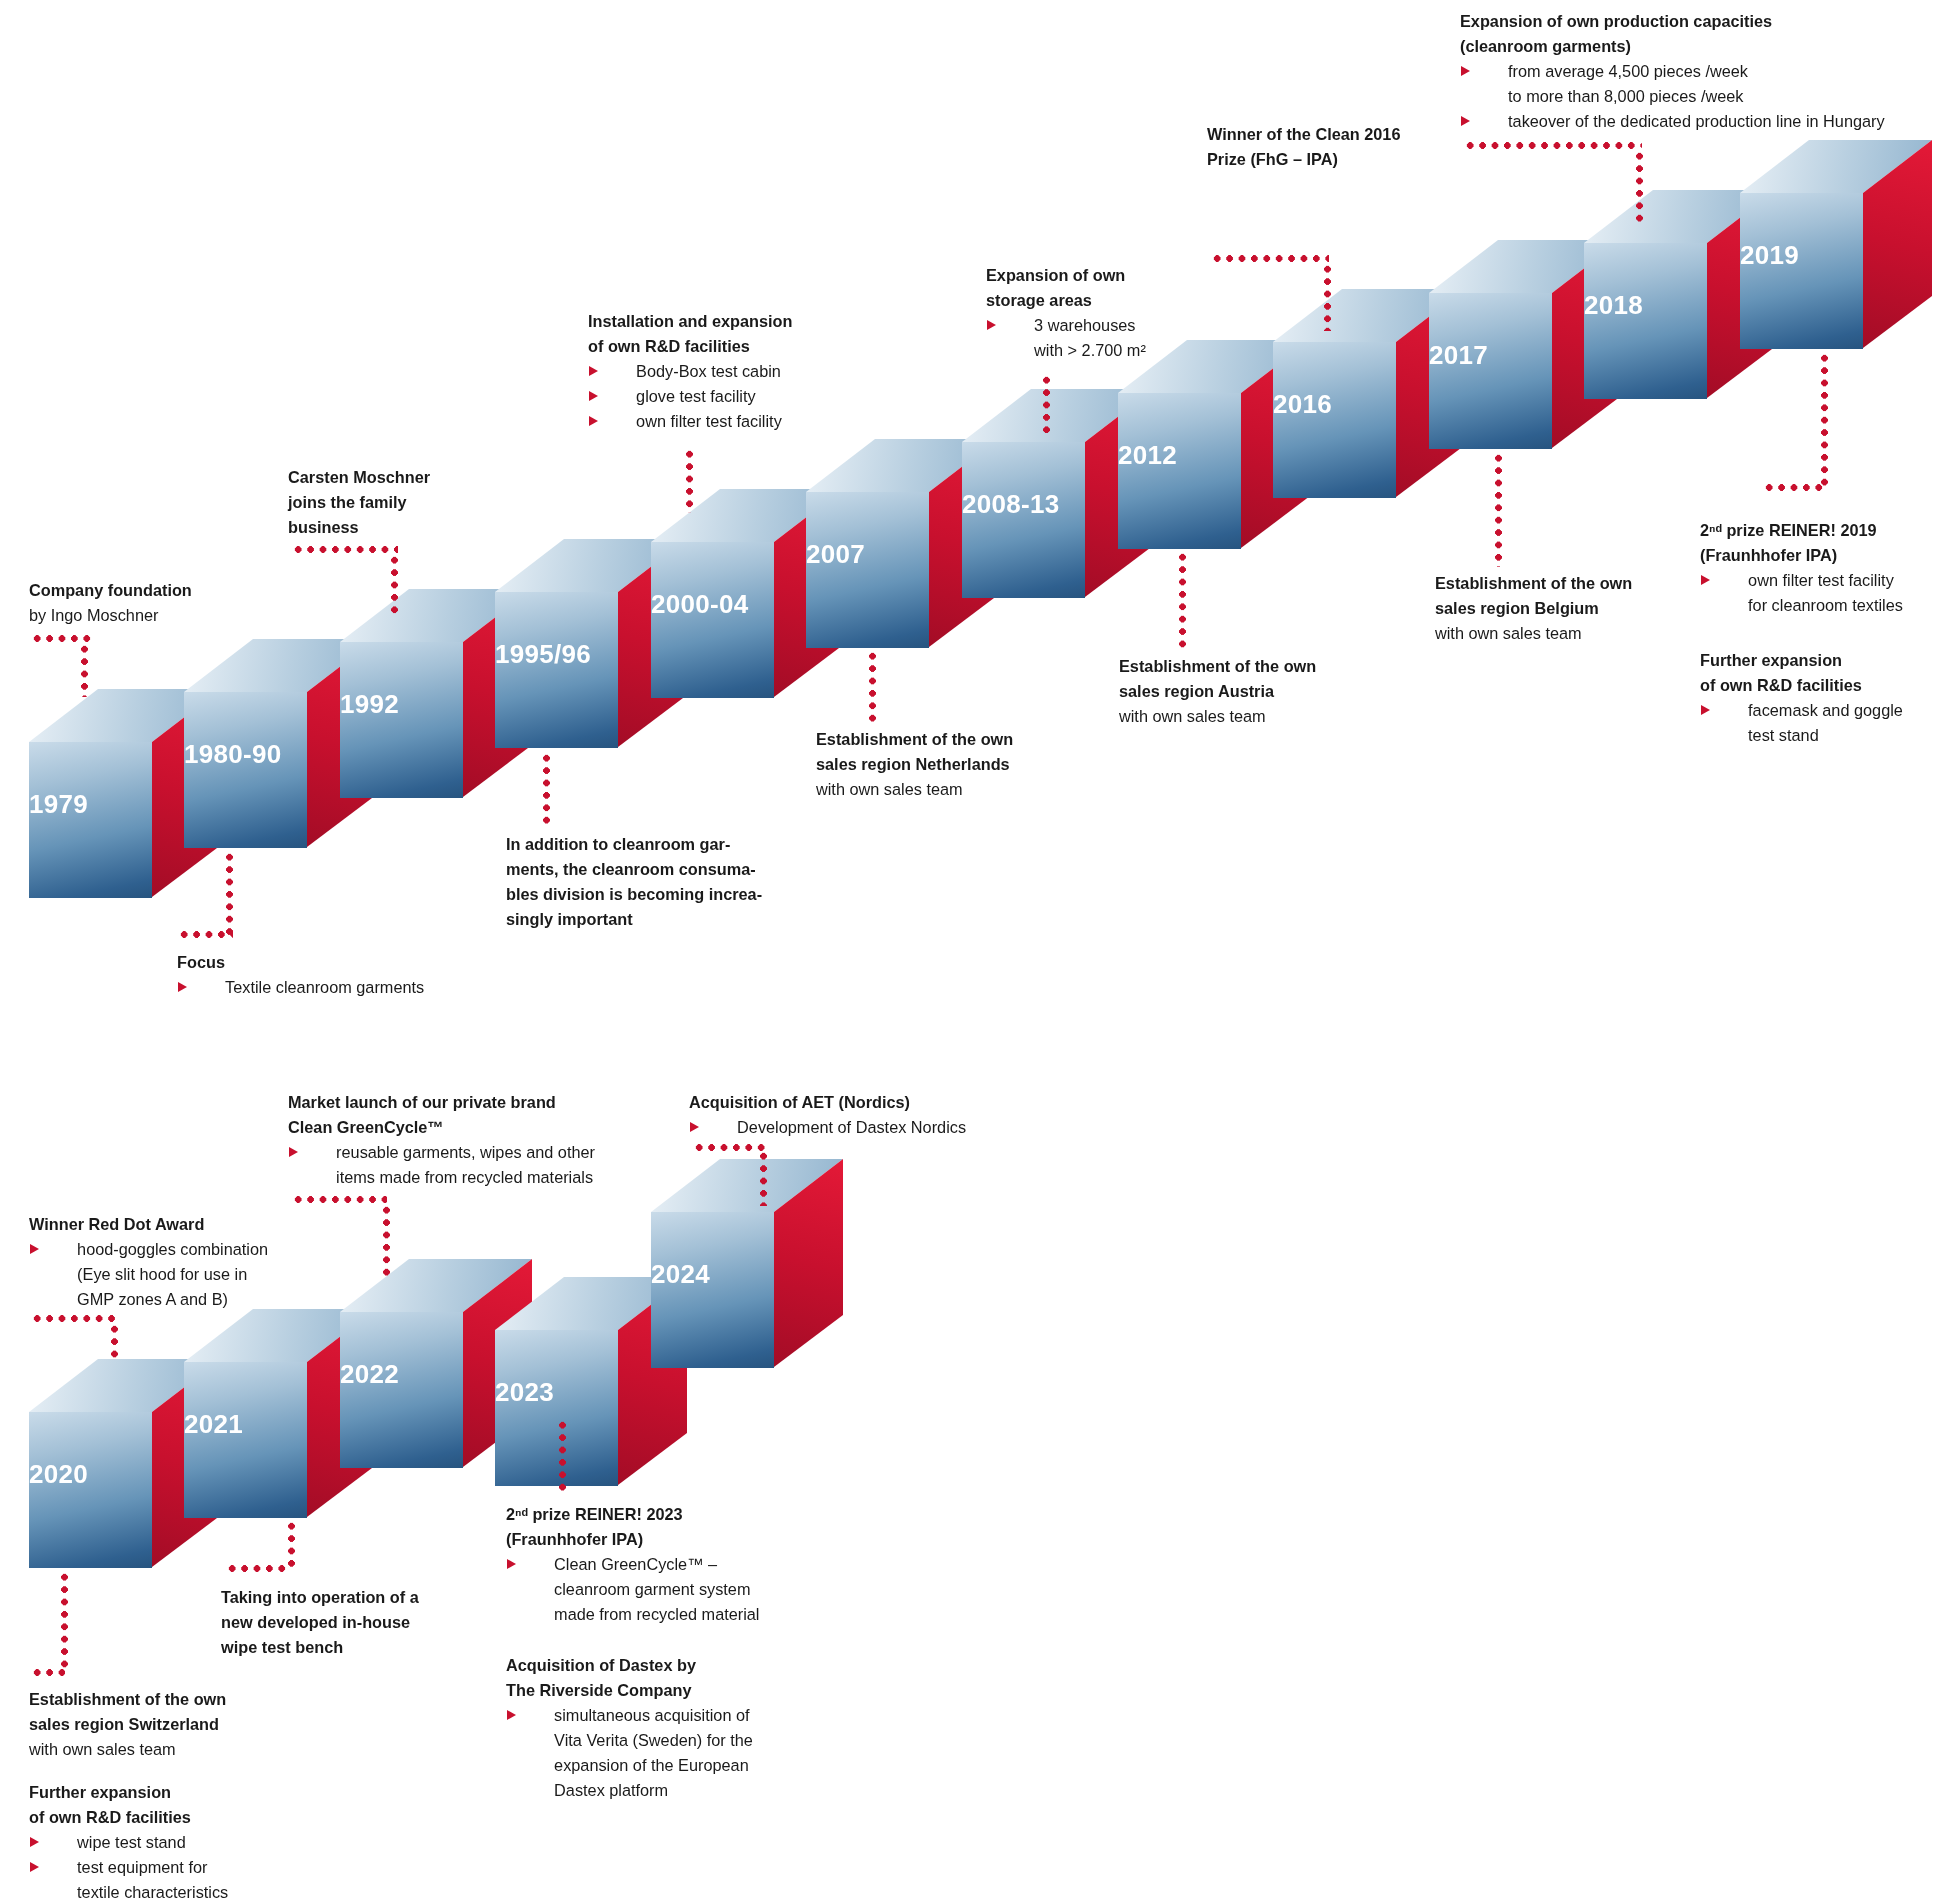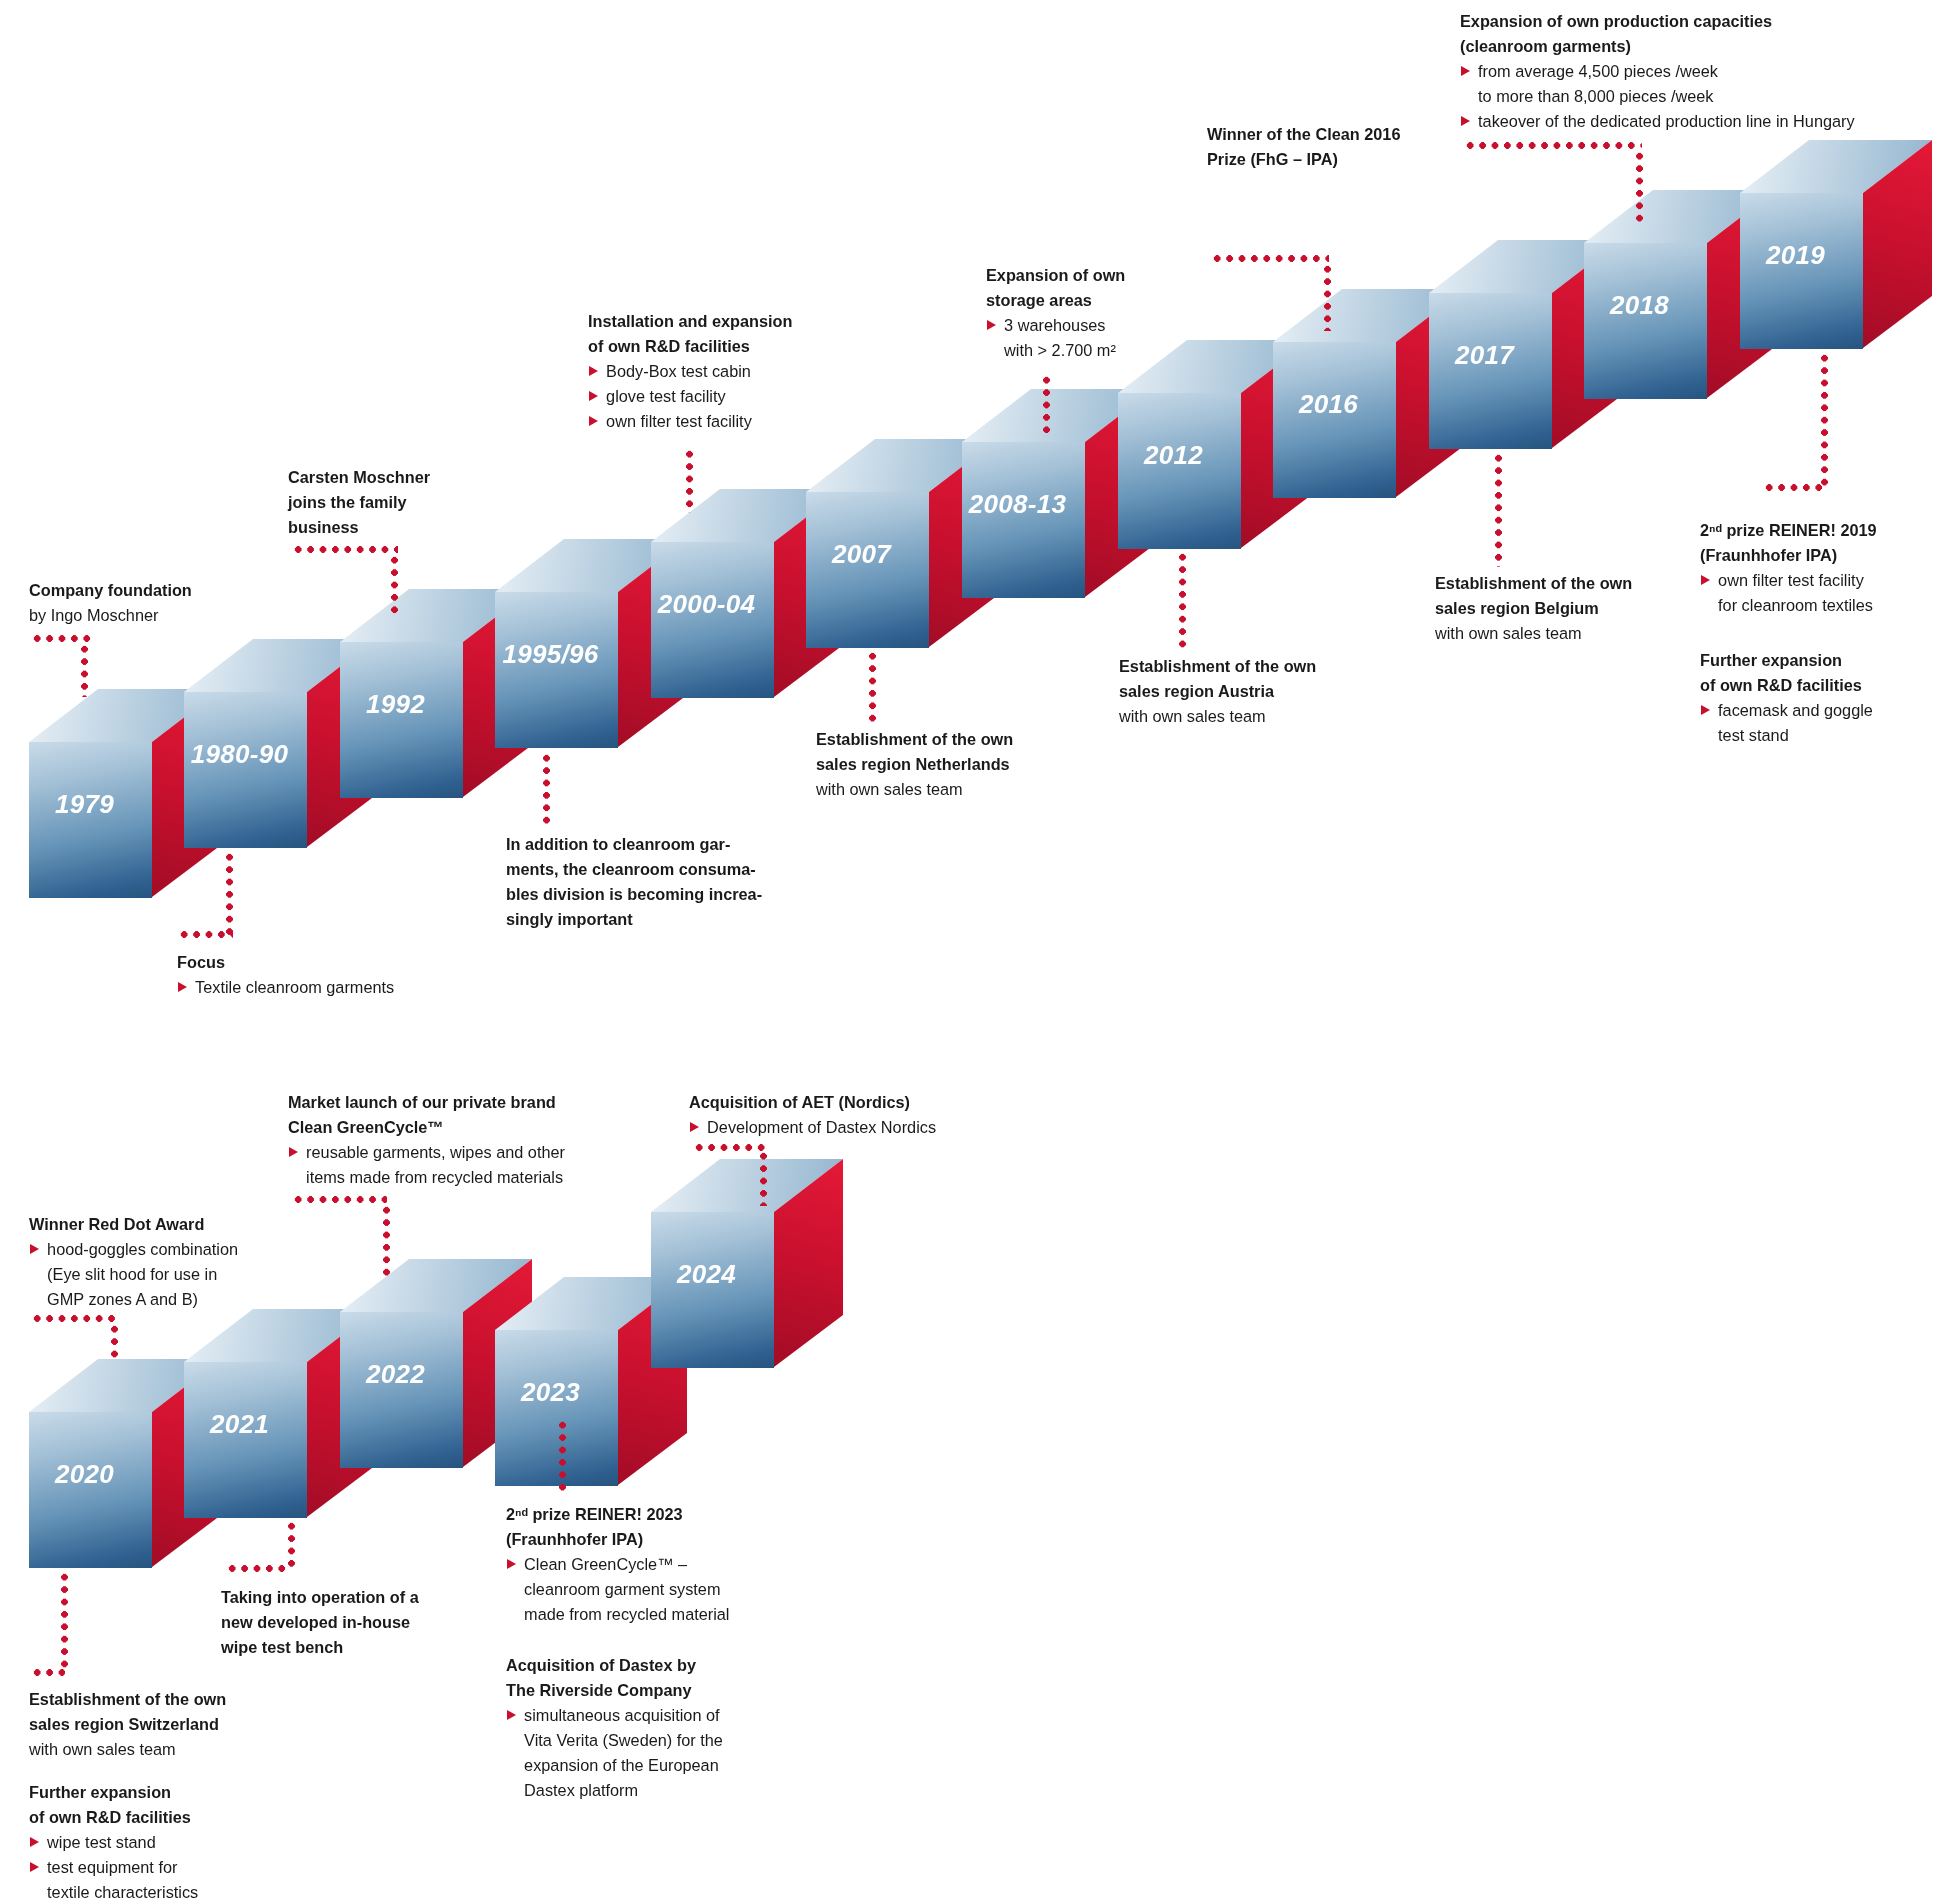--- a/index.html
+++ b/index.html
@@ -19,28 +19,28 @@
     position:absolute; left:0; top:-53px; width:192px; height:53px;
     background:linear-gradient(100deg,#e8f0f6 0%,#b8cfe0 55%,#93b5cf 100%);
     clip-path:polygon(69px 0, 192px 0, 123px 53px, 0 53px);
   }
   .cube .sidef {
     position:absolute; left:123px; top:-53px; width:69px; height:208px;
     background:linear-gradient(195deg,#e41937 0%,#c8102e 50%,#a30c26 100%);
     clip-path:polygon(0 53px, 69px 0, 69px 156px, 0 208px);
   }
   .cube .year {
-    position:absolute; left:0; top:47px; width:111px; text-align:center;
-    font-size:26px; font-weight:bold; color:#ffffff; letter-spacing:0.3px;font-style:italic;
+    position:absolute; left:0; top:47px; width:111px; 
+    font-size:26px; font-weight:bold; color:#ffffff; letter-spacing:0.3px;
   }
   
   .ann { position:absolute; z-index:40; font-size:16.3px; line-height:25px; }
   .t { font-weight:bold; white-space:pre-line; }
   .b { white-space:pre-line; }
-  .item { display:flex; align-items:flex-start; }
+  .item { display:flex; align-items:flex-start;gap:30px; }
   .tri {
     flex:0 0 auto; width:0; height:0; margin:7.2px 7.8px 0 1.3px;
     border-left:9.1px solid var(--red);
     border-top:5.2px solid transparent; border-bottom:5.2px solid transparent;
   }
   .it { white-space:pre-line; }
   
   .dv, .dh { position:absolute; z-index:35; }
   .dv {
     width:7.2px;

